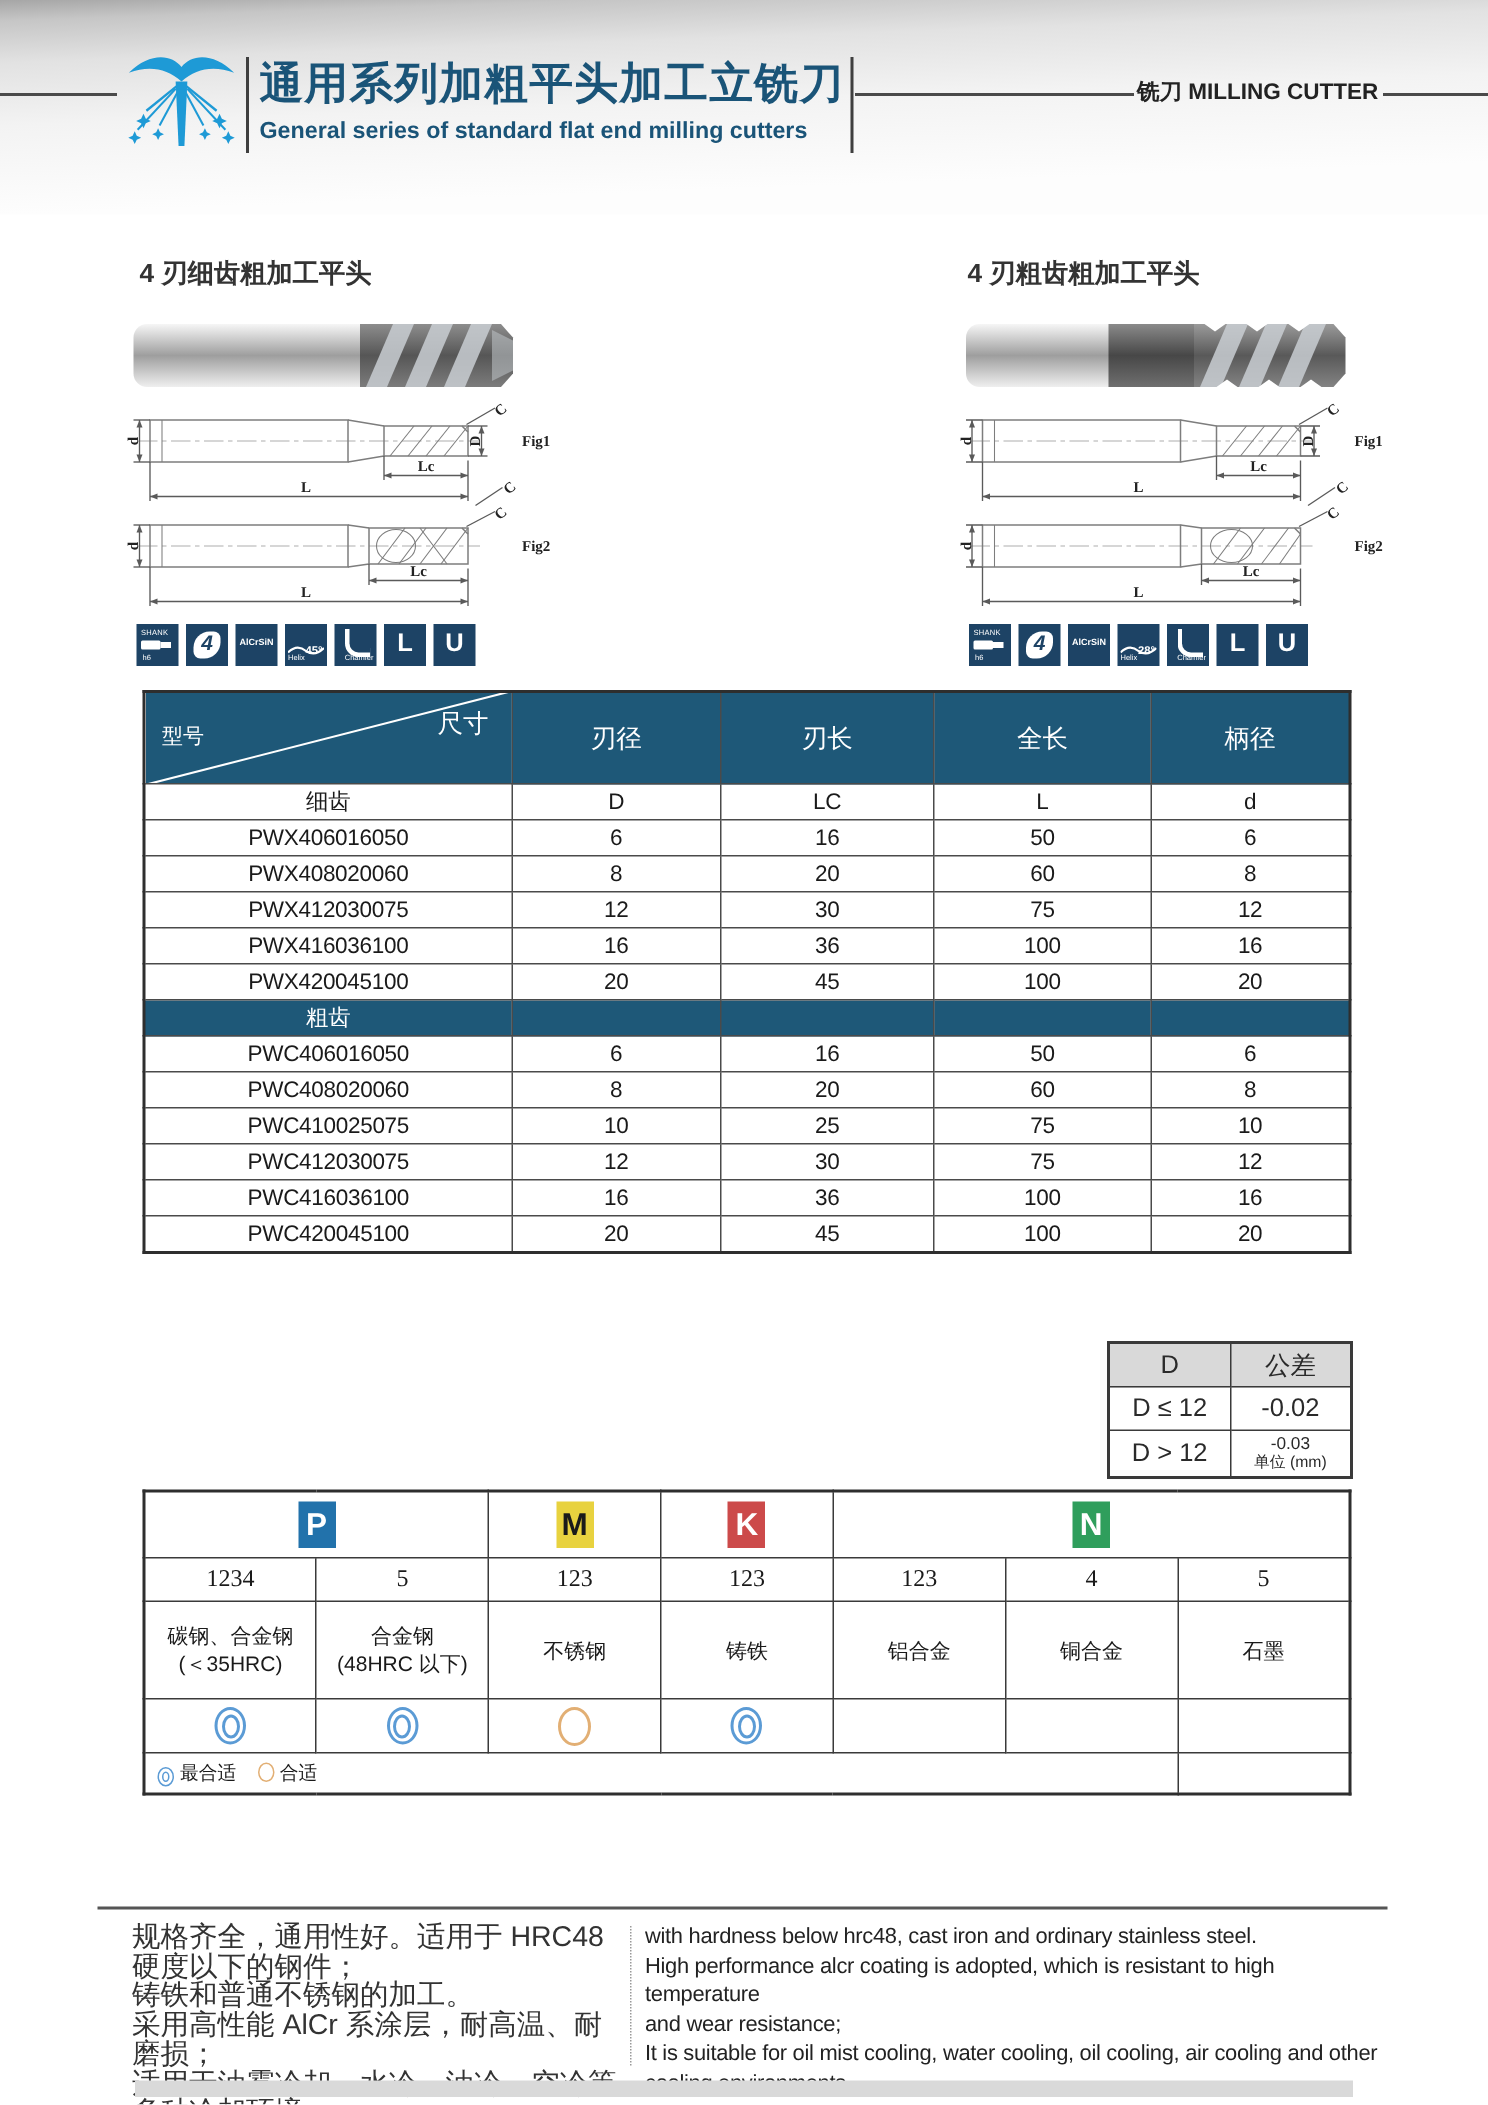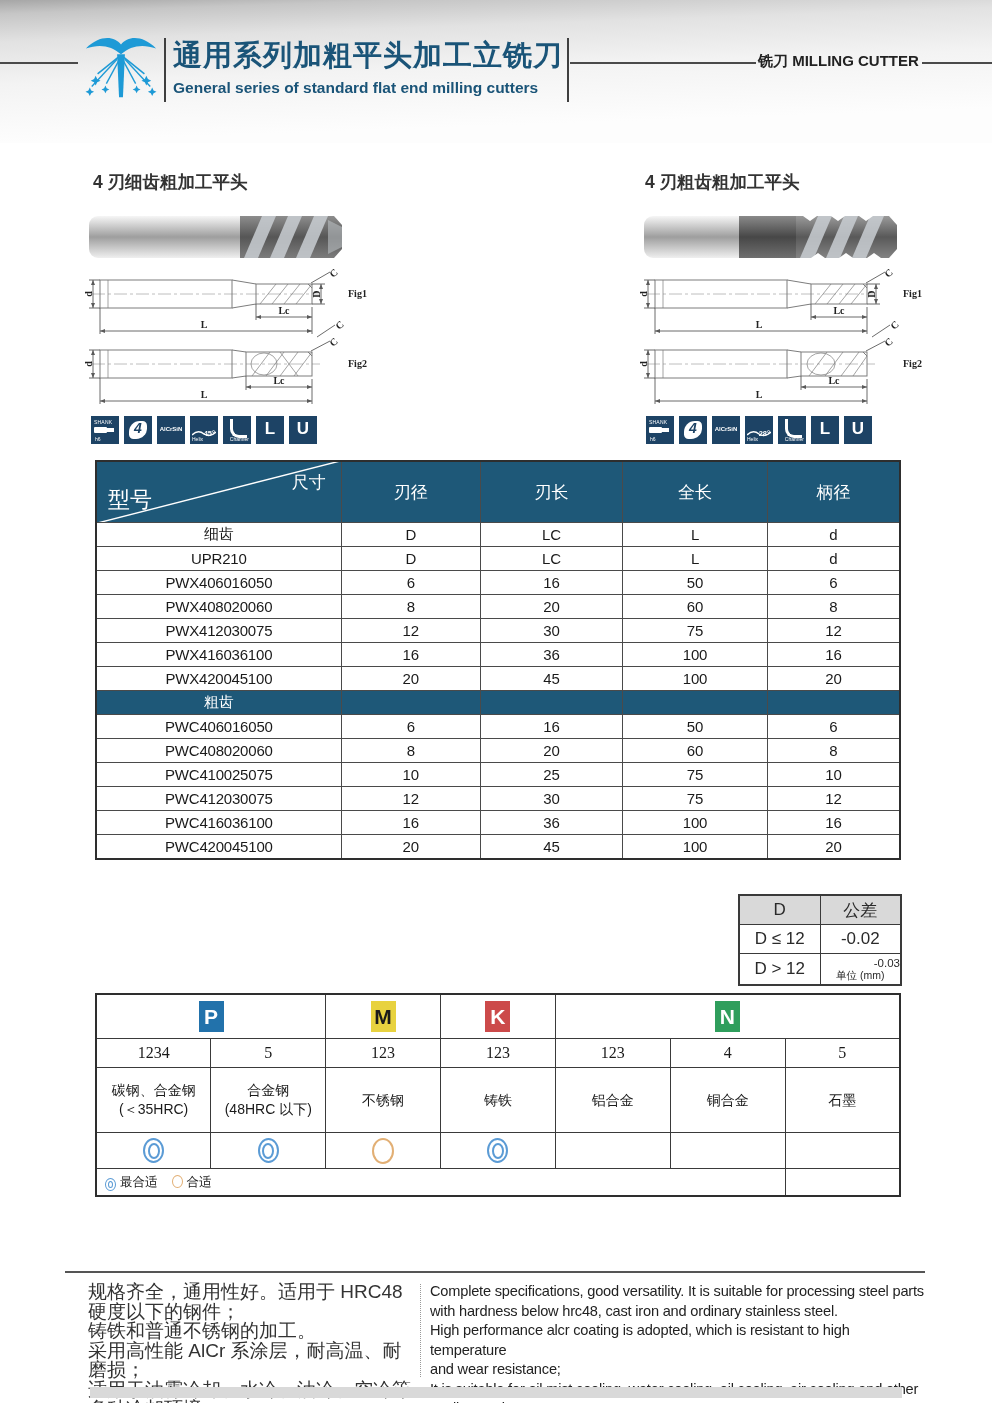--- a/index.html
+++ b/index.html
@@ -53,31 +53,31 @@
   .b-letter{position:absolute;left:0;top:3px;width:28px;text-align:center;font-size:17px;font-weight:bold;color:#fff;}
 
   
   .spec{position:absolute;left:95px;top:460px;width:806px;border-collapse:collapse;table-layout:fixed;}
   .spec th,.spec td{border:1px solid #4a4a4a;text-align:center;padding:0;}
   .spec{border:2px solid #2e2e2e;}
   .spec thead th{background:#1e5878;color:#fff;height:60px;font-size:17px;font-weight:normal;}
   .spec td{height:23px;font-size:15px;color:#1a1a1a;letter-spacing:-0.2px;}
   .spec .diag{position:relative;}
   .diagline{position:absolute;left:0;top:0;width:100%;height:100%;}
-  .lbl-bl{position:absolute;left:11px;bottom:7px;font-size:22px;}
+  .lbl-bl{position:absolute;left:11px;bottom:22px;font-size:14px;}
   .lbl-tr{position:absolute;right:15px;top:9px;font-size:17px;}
   .spec tr.sec td{background:#1e5878;color:#fff;font-size:15px;}
 
   
   .tol{position:absolute;left:738px;top:894px;width:164px;border-collapse:collapse;table-layout:fixed;border:2px solid #3a3a3a;}
   .tol th,.tol td{border:1.5px solid #3a3a3a;text-align:center;color:#2a2a2a;}
   .tol th{background:#d9d9d9;height:26px;font-size:17px;font-weight:normal;}
   .tol td{height:26px;font-size:17px;}
   .tol .two-line{line-height:1.05;padding:2px 0;}
-  .tol .tval{font-size:11.5px;text-align:right;}
+  .tol .tval{font-size:11.5px;}
   .tol .unit{font-size:10.5px;}
 
   
   .mat{position:absolute;left:95px;top:993px;width:806px;border-collapse:collapse;table-layout:fixed;border:2px solid #2e2e2e;}
   .mat td{border:1.5px solid #3a3a3a;text-align:center;vertical-align:middle;color:#1a1a1a;}
   .mat .row-badge td{height:41px;}
   .mbadge{display:inline-block;width:25px;height:31px;line-height:31px;font-size:21px;font-weight:bold;text-align:center;}
   .gP{background:#2272ab;color:#fff;} .gM{background:#e8d23f;color:#1a1a1a;}
   .gK{background:#cc4a4a;color:#fff;} .gN{background:#2f9e5c;color:#fff;}
   .mat .row-num td{height:26px;font-family:"Liberation Serif",serif;font-size:16px;}
@@ -438,27 +438,20 @@
     </thead>
     <tbody>
       <tr>
           <td>细齿</td>
           <td>D</td>
           <td>LC</td>
           <td>L</td>
           <td>d</td>
         </tr>
       <tr>
-          <td>UPR210</td>
-          <td>D</td>
-          <td>LC</td>
-          <td>L</td>
-          <td>d</td>
-        </tr>
-      <tr>
           <td>PWX406016050</td>
           <td>6</td>
           <td>16</td>
           <td>50</td>
           <td>6</td>
         </tr>
       <tr>
           <td>PWX408020060</td>
           <td>8</td>
           <td>20</td>
@@ -645,21 +638,20 @@
 
   <div class="foot-rule"></div>
   <div class="foot-zh">
     <div>规格齐全，通用性好。适用于 HRC48 硬度以下的钢件；</div>
     <div>铸铁和普通不锈钢的加工。</div>
     <div>采用高性能 AlCr 系涂层，耐高温、耐磨损；</div>
     <div>适用于油雾冷却、水冷、油冷、空冷等多种冷却环境。</div>
   </div>
   <div class="foot-div"></div>
   <div class="foot-en">
-    <div>Complete specifications, good versatility. It is suitable for processing steel parts</div>
     <div> with hardness below hrc48, cast iron and ordinary stainless steel.</div>
     <div>High performance alcr coating is adopted, which is resistant to high temperature</div>
     <div>and wear resistance;</div>
     <div>It is suitable for oil mist cooling, water cooling, oil cooling, air cooling and other</div>
     <div>cooling environments.</div>
   </div>
   <div class="bottom-band"></div>
 
 </div>
 

